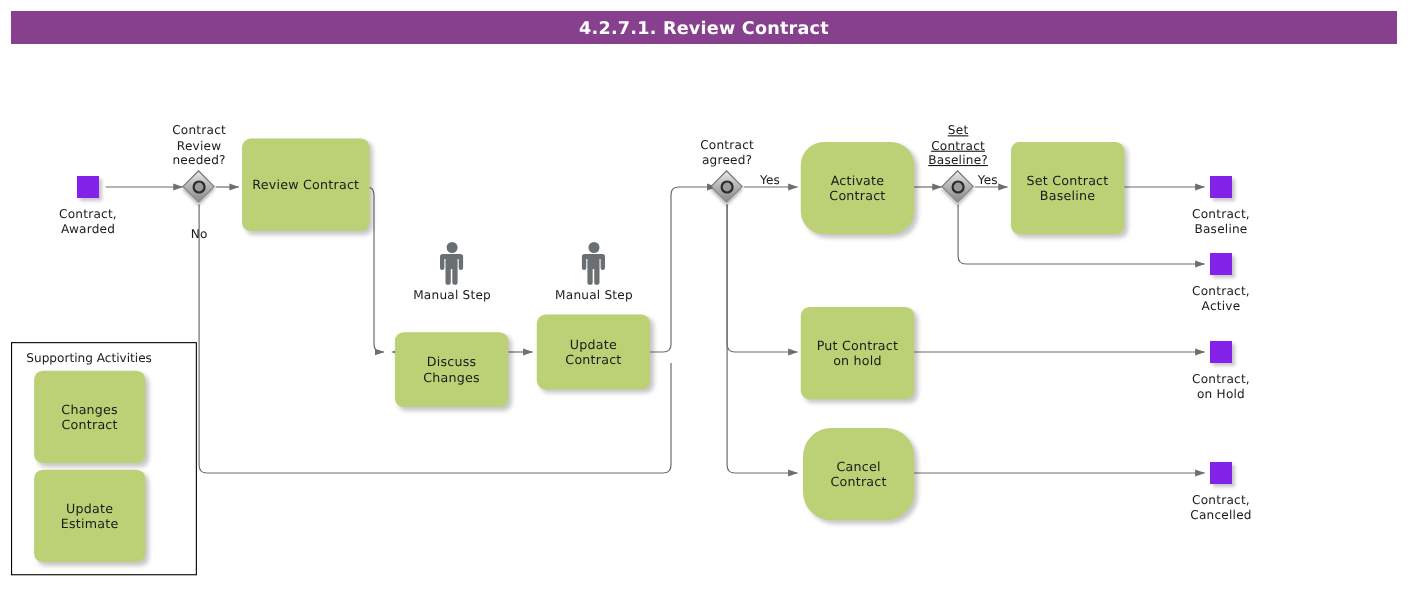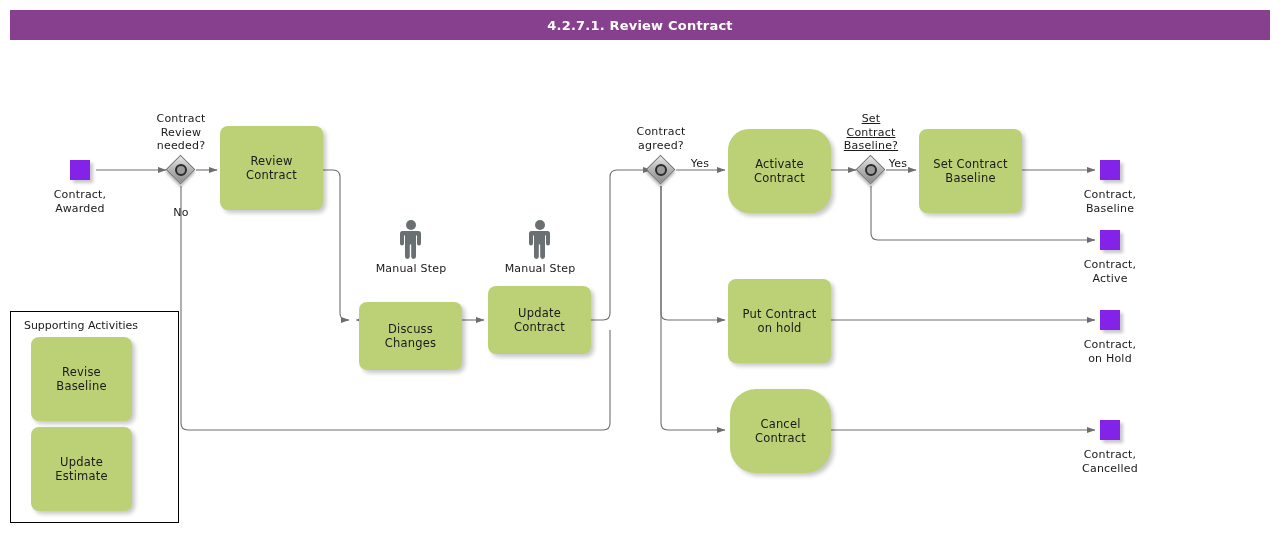--- a/index.html
+++ b/index.html
@@ -23,21 +23,21 @@
     top: 10px;
     width: 1260px;
     height: 30px;
     background: #87408d;
     display: flex;
     align-items: center;
     justify-content: center;
   }
   #title-bar .title-text {
     color: #ffffff;
-    font-size: 13px;
+    font-size: 16px;
     font-weight: bold;
     letter-spacing: 0.2px;
     font-family: "DejaVu Sans", sans-serif;
   }
 
   
   #diagram-canvas {
     position: absolute;
     left: 0; top: 0;
     width: 1280px;
@@ -217,21 +217,21 @@
 
   <div class="label" style="left:136px; top:112px; width:90px;">Contract
 Review
 needed?</div>
   <div class="gateway" style="left:166px; top:155px;">
     <div class="gw-diamond"></div>
     <div class="gw-ring"></div>
   </div>
   <div class="label flow-label" style="left:158px; top:206px; width:46px; text-align:center;">No</div>
 
-  <div class="task" style="left:220px; top:126px; width:103px; height:84px;">
+  <div class="task" style="left:220px; top:126px; width:116px; height:84px;">
     <span class="task-label">Review Contract</span>
   </div>
 
   <div class="manual-marker" style="left:398px; top:219px;">
     <svg width="26" height="40" viewBox="0 0 26 40" xmlns="http://www.w3.org/2000/svg">
       <g fill="#6a6f72">
         <circle cx="13" cy="6" r="5"></circle>
         <path d="M5.5,12 h15 a2.5,2.5 0 0 1 2.5,2.5 v10 a2,2 0 0 1 -4,0 v-8 h-1 v21 a2.4,2.4 0 0 1 -4.8,0 v-12 h-1.4 v12 a2.4,2.4 0 0 1 -4.8,0 v-21 h-1 v8 a2,2 0 0 1 -4,0 v-10 a2.5,2.5 0 0 1 2.5,-2.5 z"></path>
       </g>
     </svg>
@@ -303,20 +303,20 @@
   <div class="label" style="left:1060px; top:338px; width:100px;">Contract,
 on Hold</div>
 
   <div class="event" style="left:1100px; top:420px;"></div>
   <div class="label" style="left:1060px; top:448px; width:100px;">Contract,
 Cancelled</div>
 
   <div id="supporting-activities">
     <div class="group-title">Supporting Activities</div>
     <div class="task" style="left:20px; top:25px; width:101px; height:84px;">
-      <span class="task-label">Revise Baseline</span>
+      <span class="task-label">Changes Contract</span>
     </div>
     <div class="task" style="left:20px; top:115px; width:101px; height:84px;">
       <span class="task-label">Update Estimate</span>
     </div>
   </div>
 
 </div>
 
 </body></html>

